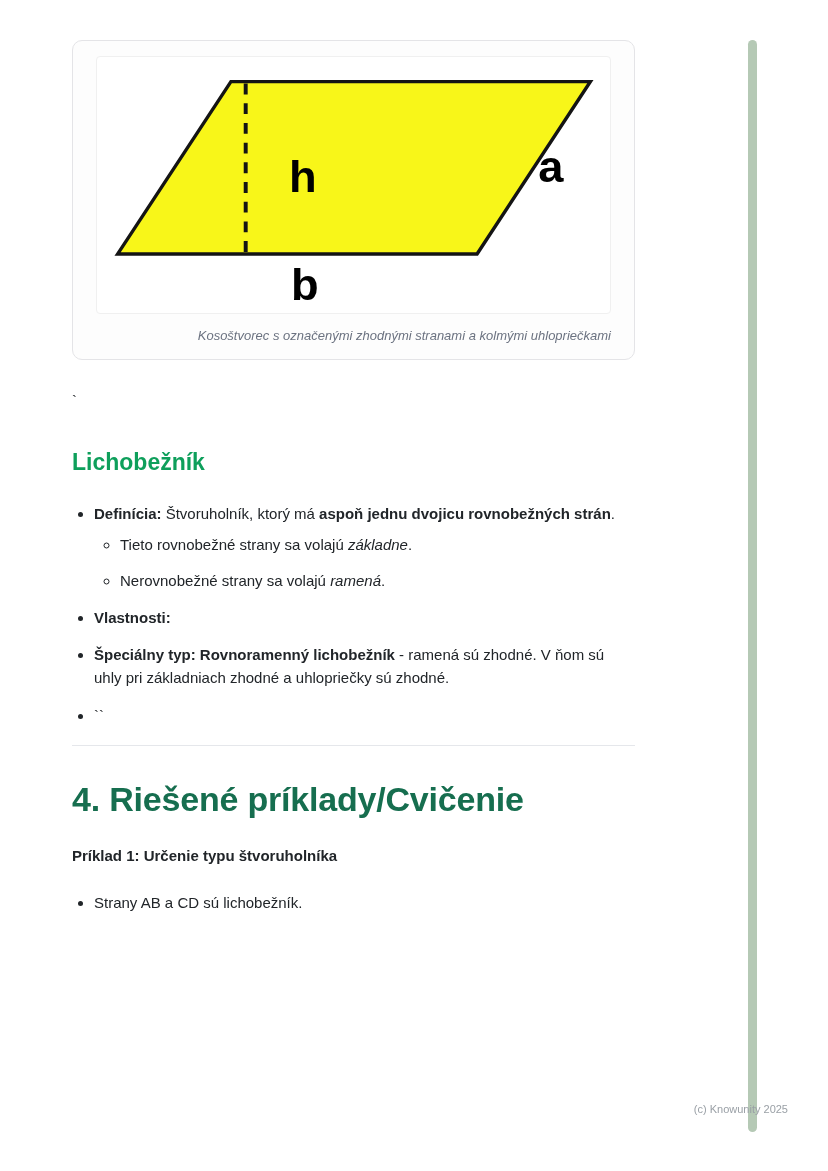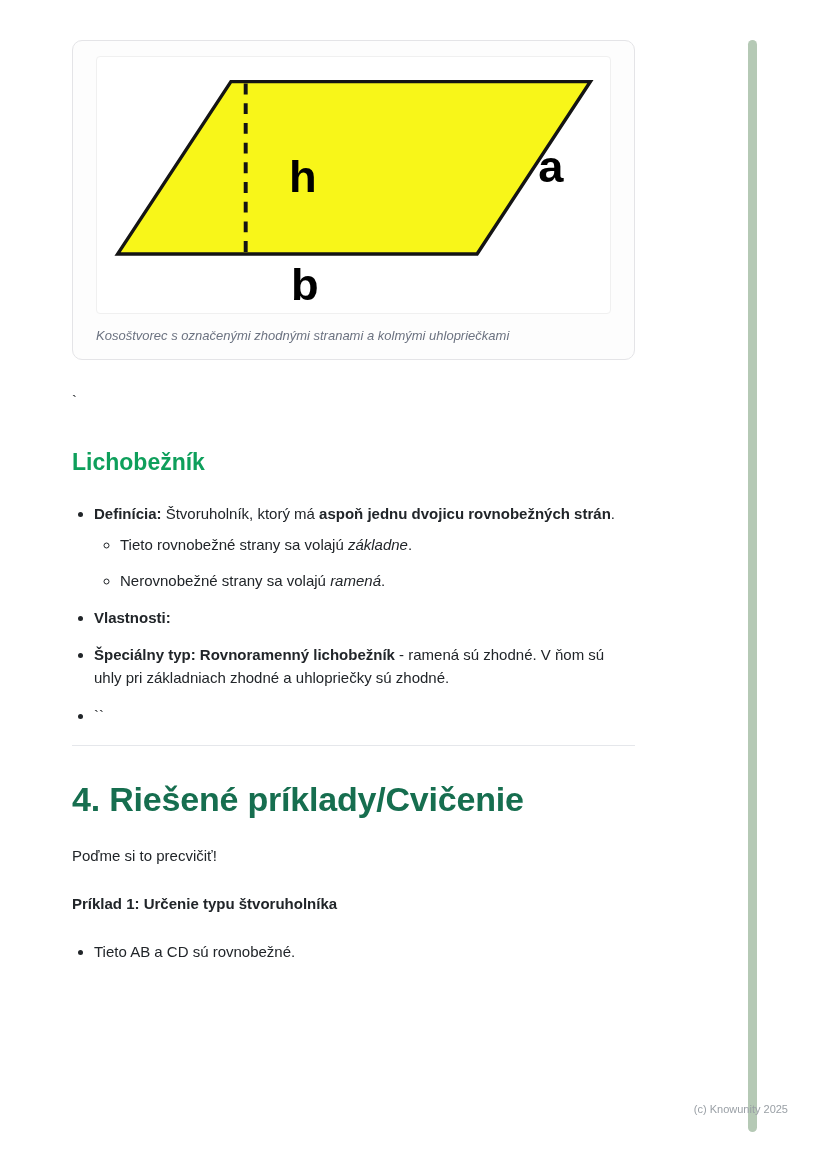--- a/index.html
+++ b/index.html
@@ -29,21 +29,21 @@
     background: #ffffff;
     border: 1px solid #f0f0f0;
     border-radius: 4px;
     display: flex;
     justify-content: center;
     padding: 2px 0;
   }
   .figure-image svg { display: block; }
   .figure-caption {
     margin-top: 14px;
-    text-align: left;
+    text-align: right;
     font-style: italic;
     font-size: 13px;
     color: #6b7280;
   }
   .shape-label {
     font-family: "Liberation Sans", "DejaVu Sans", sans-serif;
     font-weight: 700;
   }
 
   .stray {
@@ -155,27 +155,26 @@
     </li>
     <li>
       <span>``</span>
     </li>
   </ul>
 
   <hr class="divider">
 
   <h2 class="section-h2">4. Riešené príklady/Cvičenie</h2>
 
-  <p class="para">Poďme si to precvičiť!</p>
 
   <p class="para-bold">Príklad 1: Určenie typu štvoruholníka</p>
 
 
   <ul class="l1 single body-text">
     <li>
-      <span>Tieto AB a CD sú rovnobežné.</span>
+      <span>Strany AB a CD sú lichobežník.</span>
     </li>
   </ul>
 
 </div>
 
 <div class="scrollbar"></div>
 <div class="watermark">(c) Knowunity 2025</div>
 
 </body></html>

